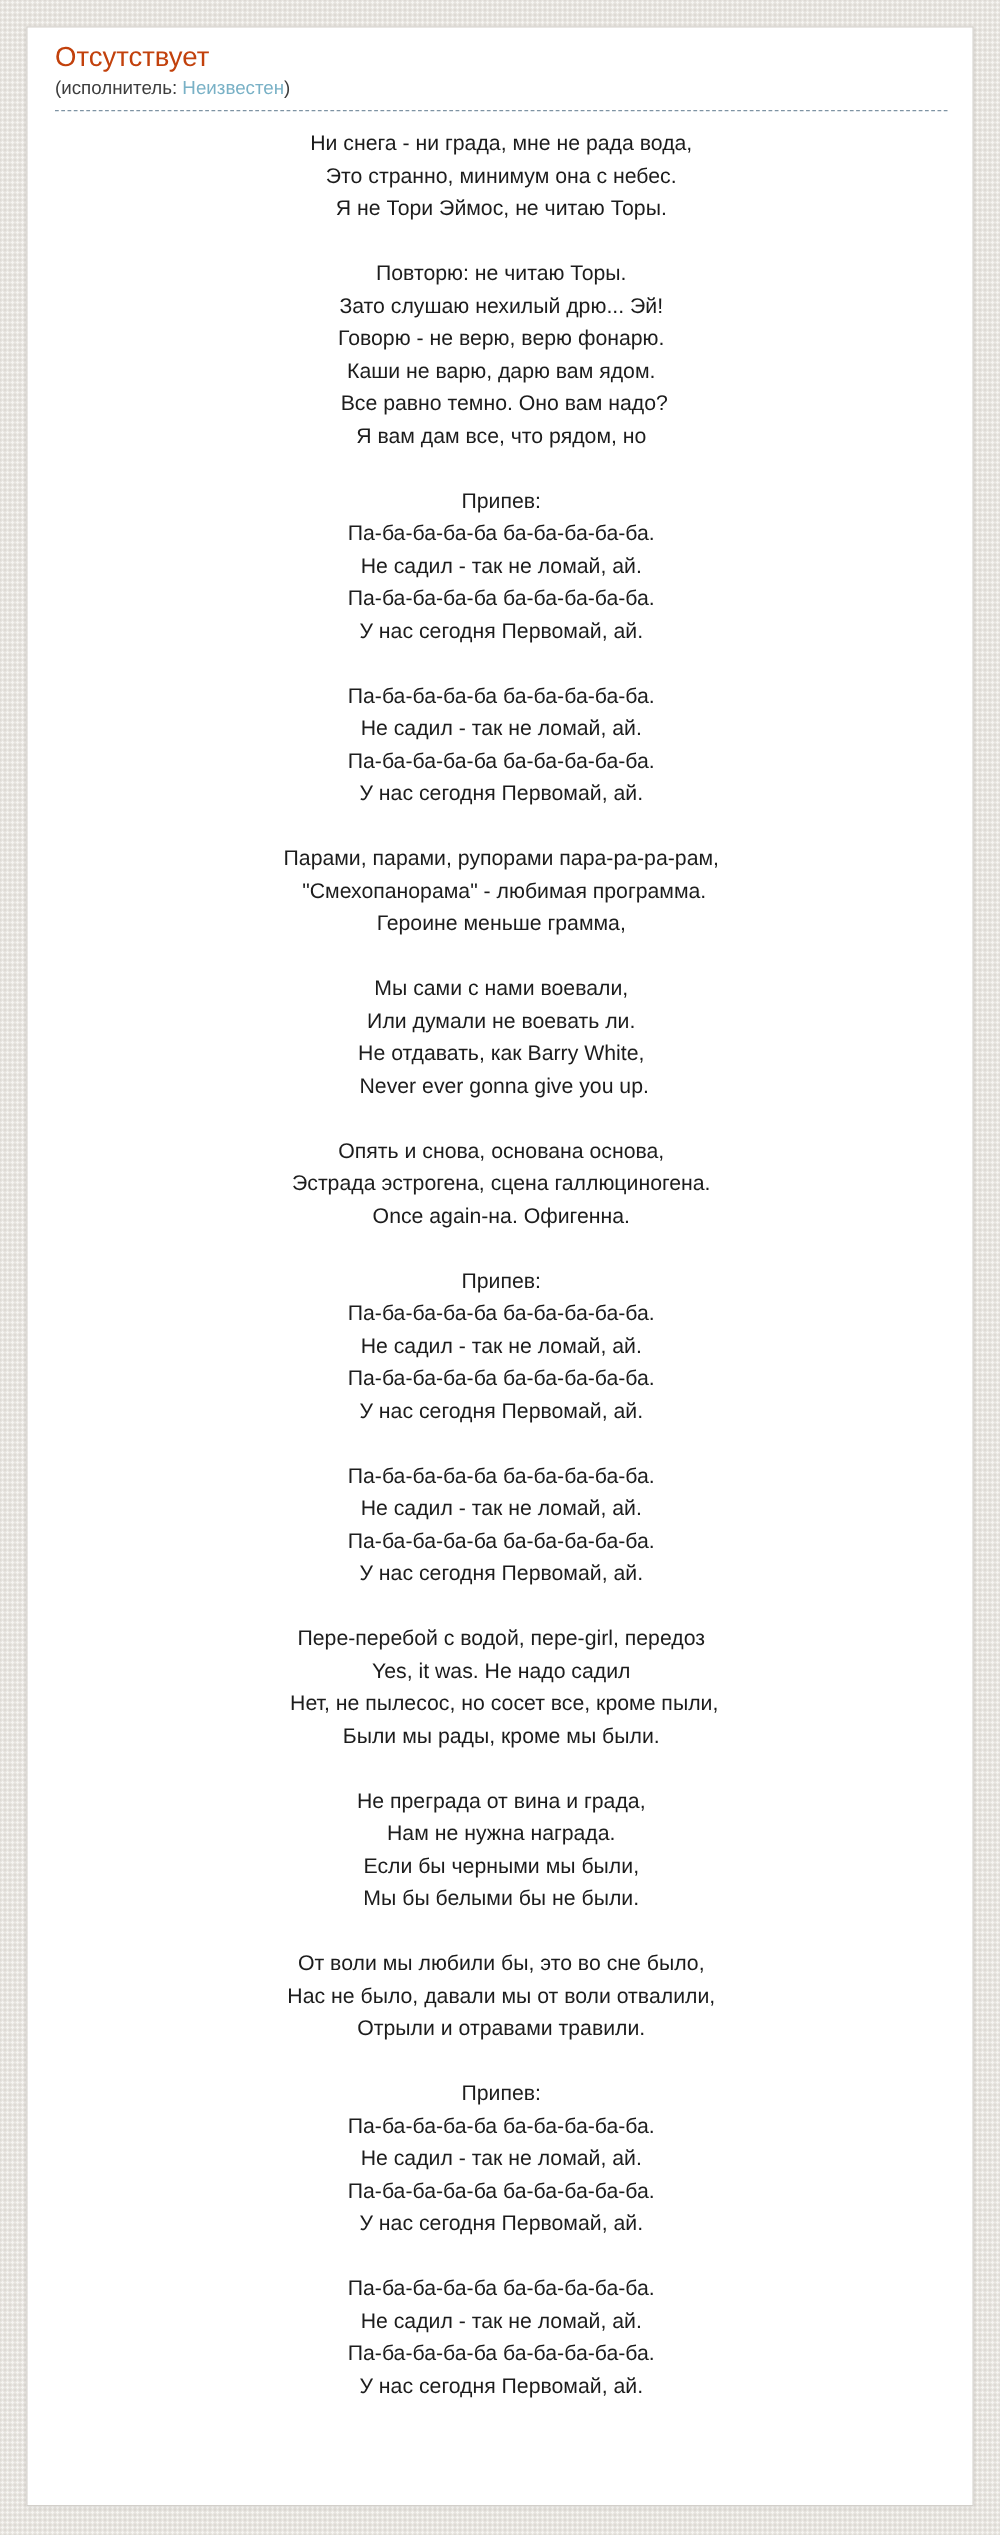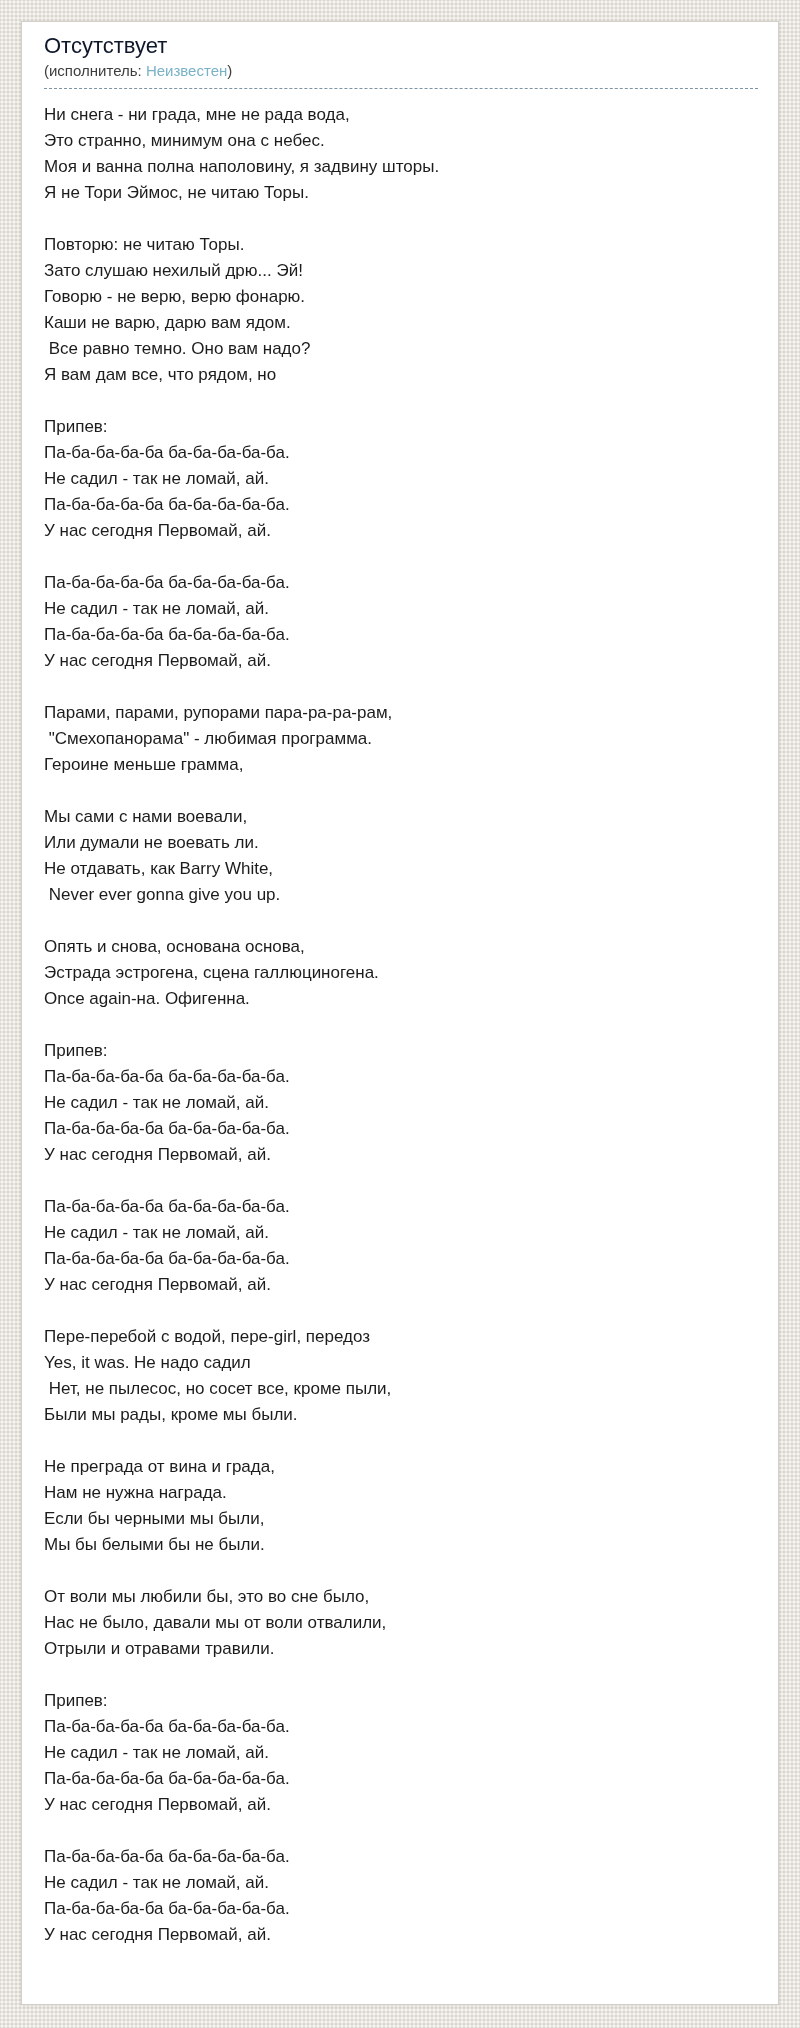--- a/index.html
+++ b/index.html
@@ -33,21 +33,21 @@
   }
   .header {
     border-bottom: 1px dashed #7e93a3;
     padding-bottom: 7px;
   }
   .page-title {
     font-size: 22px;
     line-height: 27px;
     font-weight: normal;
     margin: 0;
-    color: #0f172a;
+    color: #c2410c;
   }
   .artist-line {
     font-size: 15px;
     line-height: 21px;
     color: #3d3d3d;
     margin-top: 1px;
   }
   .artist-link {
     color: #79b1c6;
     text-decoration: none;
@@ -58,36 +58,36 @@
     margin-top: 13px;
     font-size: 17px;
     line-height: 26px;
     color: #1c1c1c;
   }
   .stanza {
     margin: 0 0 26px 0;
   }
   .line {
     white-space: pre-wrap;
+    text-align: center;
   }
 </style>
 </head>
 <body>
 
 <div class="content-box">
   <div class="header">
     <h1 class="page-title">Отсутствует</h1>
     <div class="artist-line"><span>(исполнитель: </span><a class="artist-link">Неизвестен</a><span>)</span></div>
   </div>
 
   <div class="lyrics">
       <div class="stanza">
         <div class="line">Ни снега - ни града, мне не рада вода,</div>
         <div class="line">Это странно, минимум она с небес.</div>
-        <div class="line">Моя и ванна полна наполовину, я задвину шторы.</div>
         <div class="line">Я не Тори Эймос, не читаю Торы.</div>
       </div>
       <div class="stanza">
         <div class="line">Повторю: не читаю Торы.</div>
         <div class="line">Зато слушаю нехилый дрю... Эй!</div>
         <div class="line">Говорю - не верю, верю фонарю.</div>
         <div class="line">Каши не варю, дарю вам ядом.</div>
         <div class="line"> Все равно темно. Оно вам надо?</div>
         <div class="line">Я вам дам все, что рядом, но</div>
       </div>

